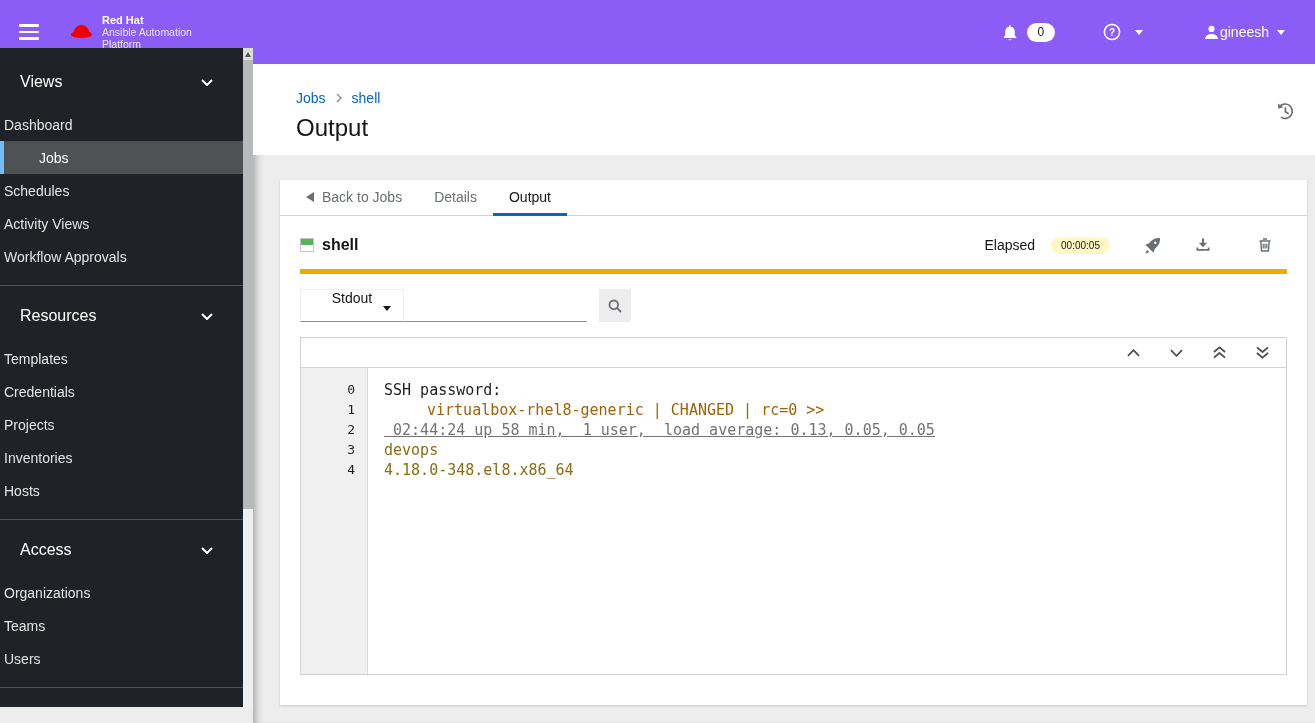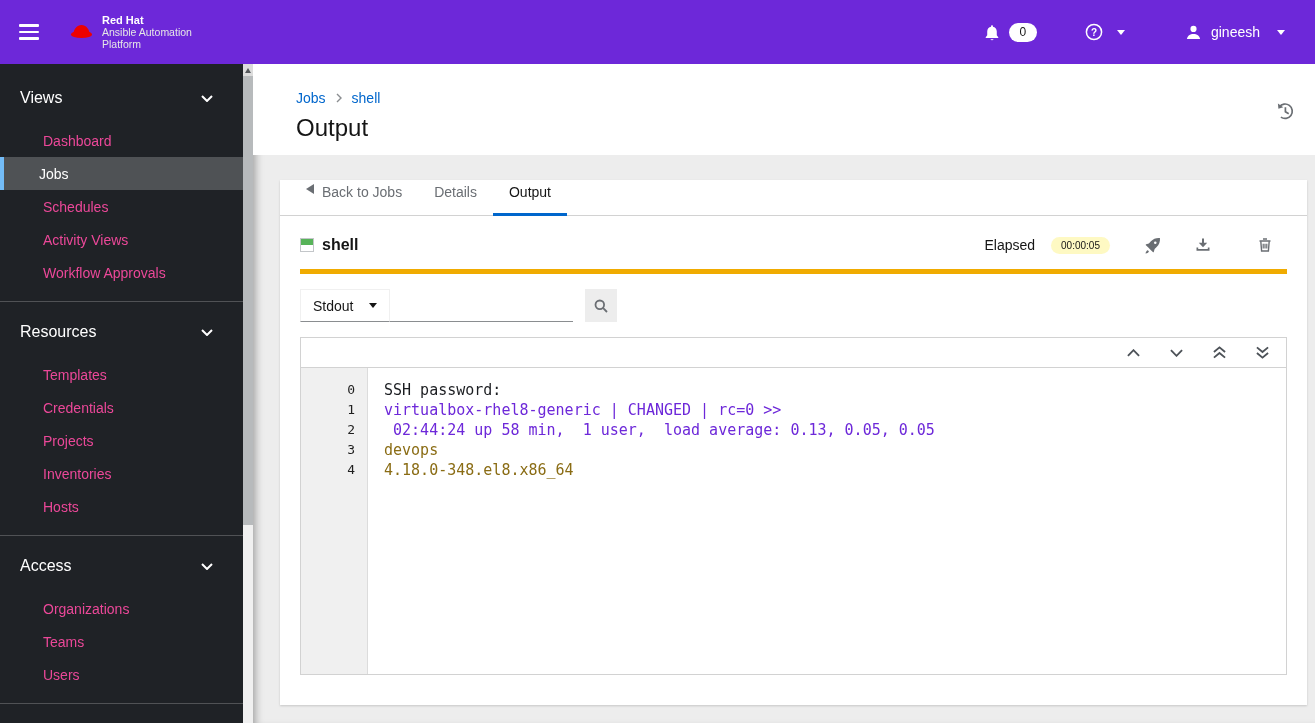--- a/index.html
+++ b/index.html
@@ -1,47 +1,47 @@
 <!DOCTYPE html>
 <html><head>
 <meta charset="utf-8">
 <style>
   * { margin:0; padding:0; box-sizing:border-box; }
   html,body { width:1315px; height:723px; overflow:hidden; }
   body { font-family:"Liberation Sans", sans-serif; background:#ededed; }
   .app { position:relative; width:1315px; height:723px; }
 
   
-  .masthead { position:absolute; top:0; left:0; width:1315px; height:64px; background:#6d28d9;
+  .masthead { position:absolute; top:0; left:0; width:1315px; height:64px; background:#8b5cf6;
               display:flex; align-items:center; color:#fff; }
   .burger-btn { width:46px; height:64px; display:flex; align-items:center; justify-content:center; cursor:pointer; background:none; border:none; margin-left:6px;}
   .burger { display:flex; flex-direction:column; gap:4px; }
   .burger span { display:block; width:20px; height:2.5px; background:#fff; border-radius:1px; }
   .brand { display:flex; align-items:center; gap:7px; margin-left:16px; cursor:pointer; }
   .brand-txt { line-height:12px; }
   .brand-line1 { font-size:11px; font-weight:bold; color:#fff; }
   .brand-line2, .brand-line3 { font-size:10.5px; color:#e6e6e6; }
   .mast-right { margin-left:auto; display:flex; align-items:center; margin-right:30px; }
   .bell-group { display:flex; align-items:center; gap:9px; cursor:pointer; }
   .badge-pill { background:#fff; color:#151515; border-radius:10px; min-width:28px; height:19px;
                 display:flex; align-items:center; justify-content:center; font-size:12px; }
   .help-group { display:flex; align-items:center; gap:14px; margin-left:48px; cursor:pointer; }
-  .user-group { display:flex; align-items:center; gap:9px; margin-left:60px; cursor:pointer; }
+  .user-group { display:flex; align-items:center; margin-left:60px; cursor:pointer; }
   .user-name { font-size:14px; color:#fff; margin-right:8px; }
   .caret { width:0; height:0; border-left:4.5px solid transparent; border-right:4.5px solid transparent; border-top:5.5px solid #fff; }
 
   
-  .sidebar { position:absolute; top:64px; left:0; width:253px; height:634px; display:flex; z-index:2;justify-content:space-between; }
+  .sidebar { position:absolute; top:48px; left:0; width:253px; height:634px; display:flex; z-index:2;justify-content:space-between; }
   .nav { width:243px; height:659px; background:#1f2226; overflow:hidden; padding-top:16px; }
   .nav-group-head { height:36px; display:flex; align-items:center; padding:0 30px 0 20px; cursor:pointer; }
   .nav-group-label { font-size:16px; color:#fff; }
   .nav-group-head svg { margin-left:auto; }
   .nav-ul { list-style:none; margin-top:8px; }
-  .nav-item { height:33px; display:flex; align-items:center; padding-left:39px; font-size:14px;
-              color:#ec4899; cursor:pointer; border-left:4px solid transparent; }
+  .nav-item { height:33px; display:flex; align-items:center; font-size:14px;
+              color:#e5e5e5; cursor:pointer; border-left:4px solid transparent; }
   .nav-item.active { background:#4f5255; border-left:4px solid #73bcf7; color:#fff; padding-left:35px; }
   .nav-div { height:1px; background:rgba(255,255,255,0.22); margin:12px 0; }
   .nav-group { margin-top:0; }
   .sb-scroll { width:10px; height:659px; background:#f0f0f0; position:relative; }
   .sb-up { position:absolute; top:0; left:0; width:10px; height:12px; background:#dcdcdc;
            display:flex; align-items:center; justify-content:center; cursor:pointer; }
   .sb-up i { display:block; width:0; height:0; border-left:3.5px solid transparent; border-right:3.5px solid transparent; border-bottom:5px solid #55585c; }
   .sb-thumb { position:absolute; top:12px; left:0; width:10px; height:449px; background:#b7babc; cursor:pointer; }
 
   
@@ -50,42 +50,42 @@
   .page-head { background:#fff; height:91px; padding:26px 24px 0 43px; position:relative; }
   .breadcrumb { display:flex; align-items:center; gap:10px; font-size:14px; }
   .crumb-link { color:#0066cc; cursor:pointer; text-decoration:none; }
   .page-title { font-size:24px; font-weight:500; color:#151515; margin-top:8px; }
   .history-btn { position:absolute; right:20px; top:37px; background:none; border:none; cursor:pointer; }
 
   .content { padding:25px 8px 0 27px; }
   .card { background:#fff; height:525px; box-shadow:0 1px 2px rgba(3,3,3,0.16); }
 
   .tabbar { display:flex; border-bottom:1px solid #d2d2d2; padding-left:10px; }
-  .tab { height:36px; display:flex; align-items:flex-start; gap:8px; padding:4px 16px; font-size:14px;
+  .tab { height:36px; display:flex; align-items:center; gap:8px; padding:4px 16px; font-size:14px;
          color:#6a6e73; cursor:pointer; border-bottom:3px solid transparent; margin-bottom:-1px; }
   .tab.active { color:#151515; border-bottom:3px solid #0066cc; }
 
   .card-body { padding:20px; }
   .job-head { display:flex; align-items:center; }
   .status-sq { width:14px; height:14px; border:1px solid #c3c6c9;
                background:linear-gradient(#57b359 0 52%, #fff 52% 100%); }
   .job-name { font-size:16px; font-weight:700; color:#151515; margin-left:8px; }
   .job-right { margin-left:auto; display:flex; align-items:flex-start; }
   .elapsed-lbl { font-size:14px; color:#151515; }
   .elapsed-badge { background:#fef9c3; color:#151515; border-radius:30px; font-size:10px;
                    padding:3px 10px; margin-left:16px; }
   .icon-btn { background:none; border:none; cursor:pointer; padding:0; display:flex; align-items:center; }
   .job-right .icon-btn { margin-left:34px; }
   .job-right .icon-btn.trash-btn { margin-left:46px; margin-right:14px; }
 
   .progress { height:5px; background:#f0ab00; margin:15px 0 15px 0; }
 
   .out-toolbar { display:flex; align-items:stretch; }
-  .select { width:90px; height:33px; background:#fff; border:1px solid #f0f0f0; border-bottom:1px solid #8a8d90;
-            display:flex; align-items:center; padding:0 12px; font-size:14px; color:#151515; cursor:pointer; }
+  .select { width:104px; height:33px; background:#fff; border:1px solid #f0f0f0; border-bottom:1px solid #8a8d90;
+            display:flex; align-items:center; padding:0 12px; font-size:14px; color:#151515; cursor:pointer;flex-direction:column; }
   .select .dcaret { margin-left:auto; width:0; height:0; border-left:4px solid transparent; border-right:4px solid transparent; border-top:5px solid #151515; }
   .search-input { width:183px; height:33px; border:none; border-bottom:1px solid #8a8d90; font-size:14px;
                   padding:0 8px; outline:none; font-family:"Liberation Sans",sans-serif; }
   .search-btn { width:32px; height:33px; margin-left:12px; background:#ededed; border:none; cursor:pointer;
                 display:flex; align-items:center; justify-content:center; }
 
   .out-panel { margin-top:15px; }
   .out-panel-head { height:31px; border:1px solid #d2d2d2; display:flex; align-items:center;
                     justify-content:flex-end; gap:30px; padding-right:17px; background:#fff; }
   .out-panel-head .icon-btn svg { display:block; }
@@ -328,22 +328,22 @@
             <div class="out-body">
               <div class="gutter">
                 <div class="ln">0</div>
                 <div class="ln">1</div>
                 <div class="ln">2</div>
                 <div class="ln">3</div>
                 <div class="ln">4</div>
               </div>
               <div class="out-lines">
                 <div class="lt" style="color: rgb(27, 29, 33);">SSH password:</div>
-                <div class="lt" style="color: #6d28d9;">virtualbox-rhel8-generic | CHANGED | rc=0 &gt;&gt;</div>
-                <div class="lt" style="color: #6d28d9;"> 02:44:24 up 58 min,  1 user,  load average: 0.13, 0.05, 0.05</div>
+                <div class="lt" style="color: #a16207; margin-left: 43px;">virtualbox-rhel8-generic | CHANGED | rc=0 &gt;&gt;</div>
+                <div class="lt" style="color: #737373; text-decoration: underline;"> 02:44:24 up 58 min,  1 user,  load average: 0.13, 0.05, 0.05</div>
                 <div class="lt" style="color: rgb(138, 108, 20);">devops</div>
                 <div class="lt" style="color: rgb(138, 108, 20);">4.18.0-348.el8.x86_64</div>
               </div>
             </div>
           </div>
 
         </div>
       </div>
     </div>
   </div>

